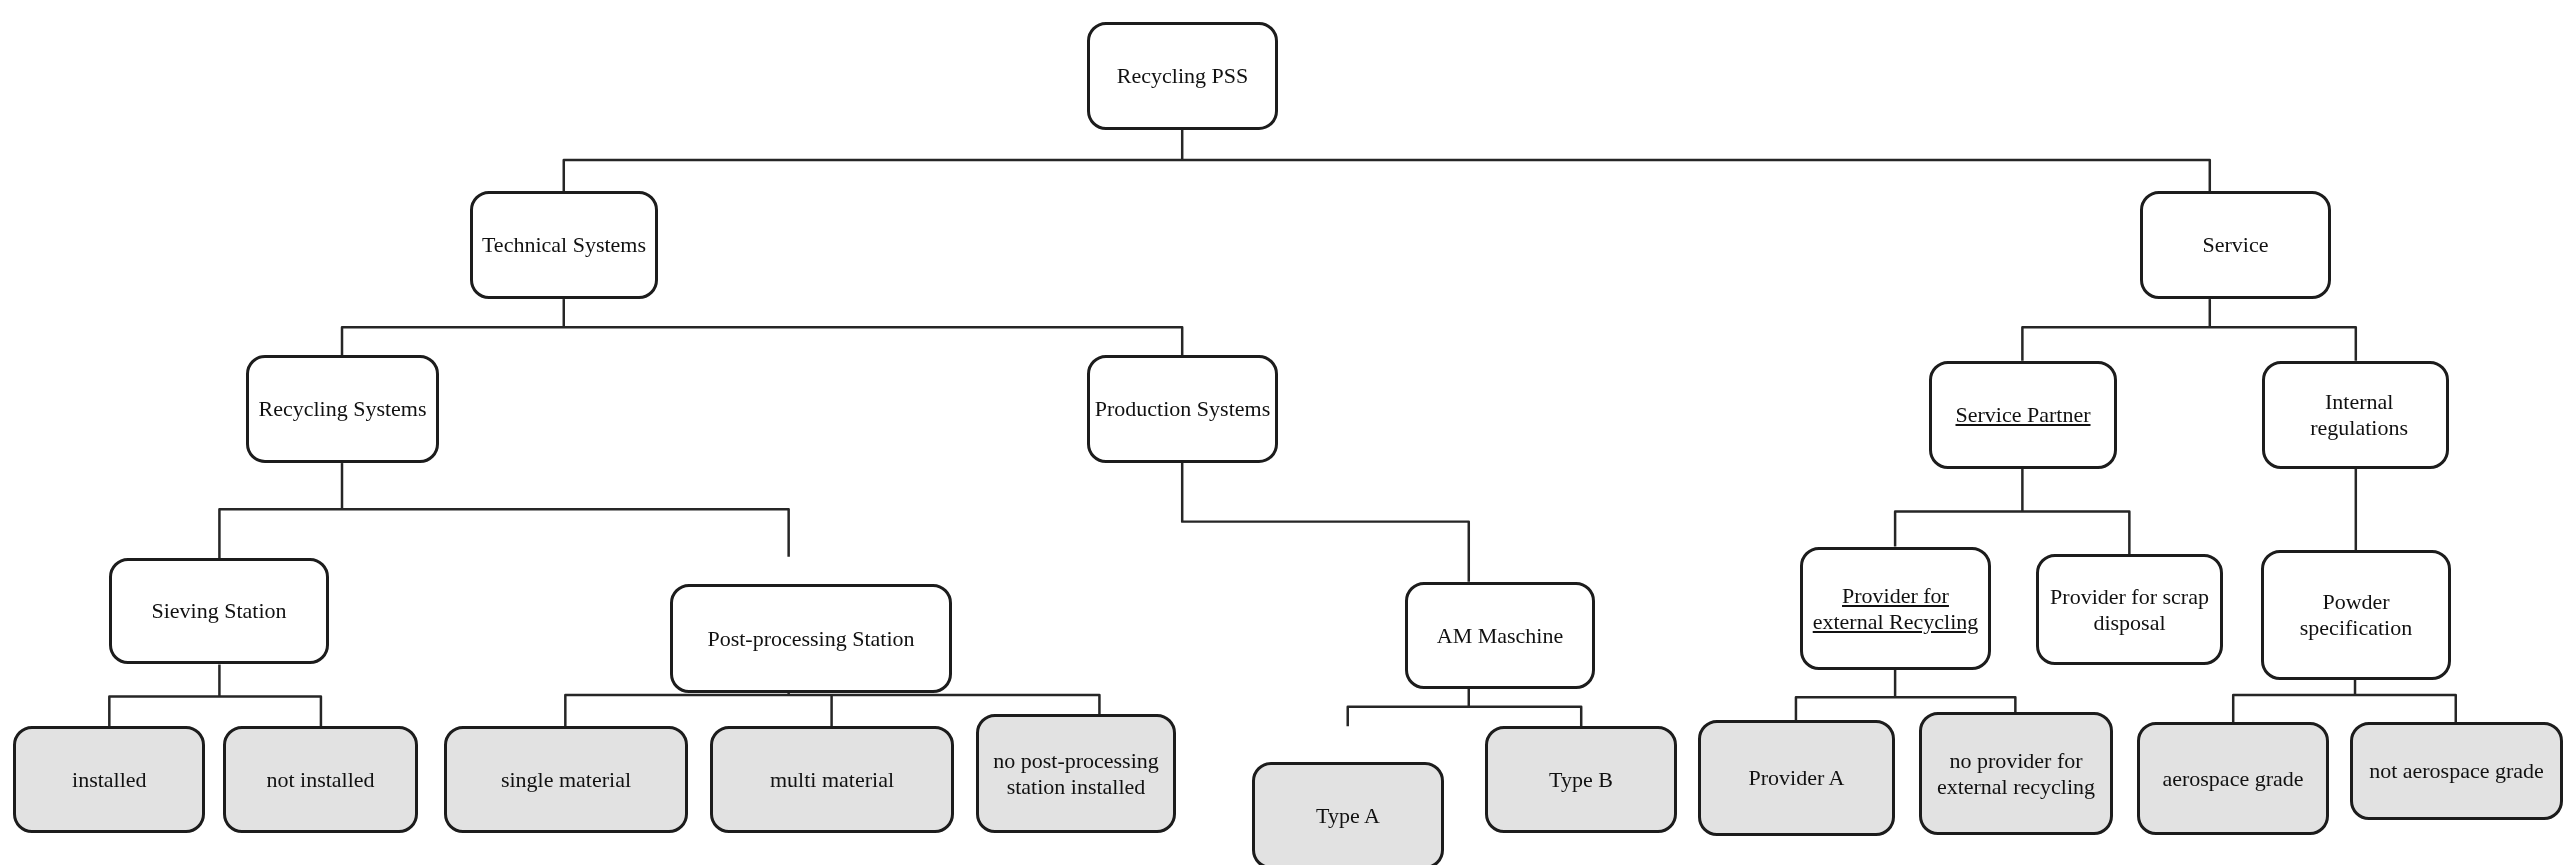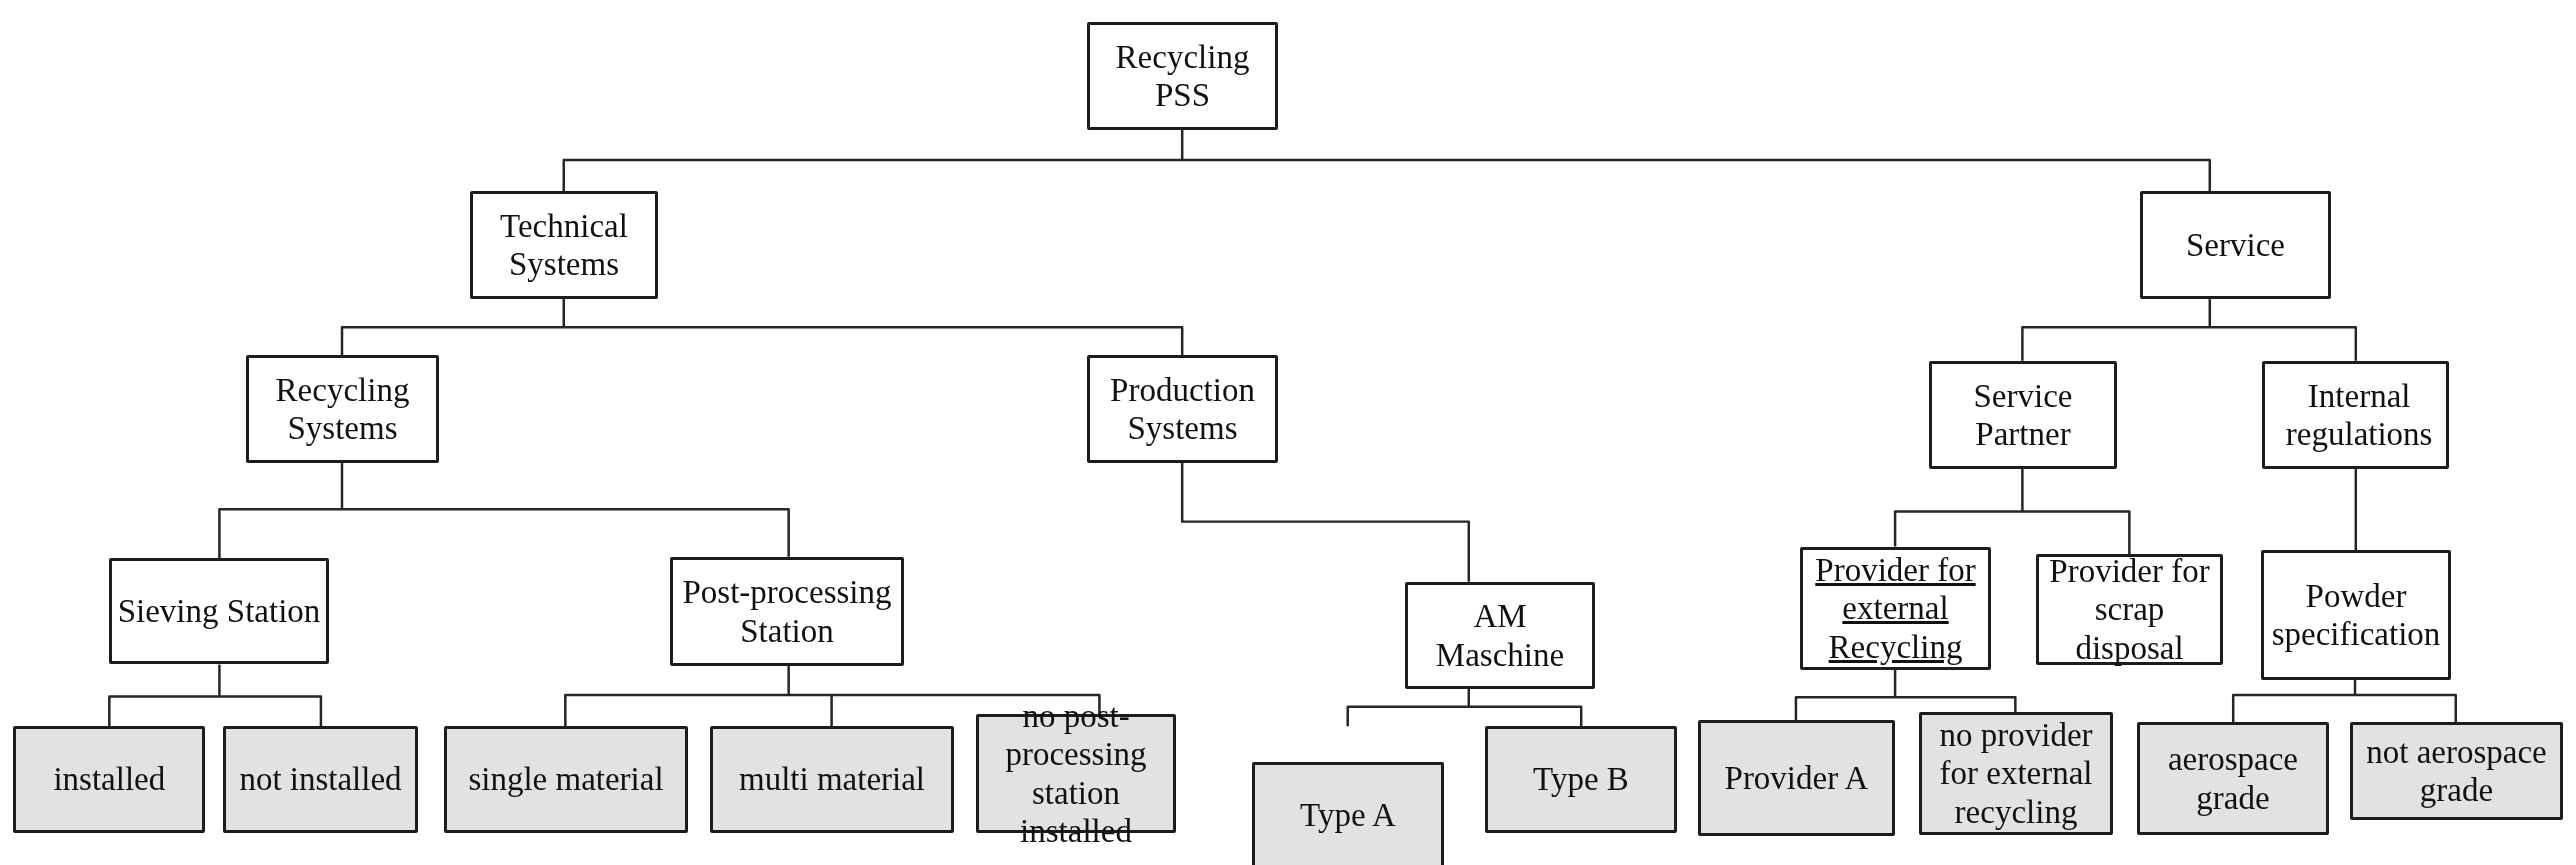--- a/index.html
+++ b/index.html
@@ -1,23 +1,23 @@
 <!DOCTYPE html>
 <html style="font-size:12.5px"><head>
 <meta charset="utf-8">
 <style>
   html,body{margin:0;padding:0;background:#ffffff;}
   .canvas{position:relative;width:2576px;height:866px;background:#ffffff;overflow:hidden;}
   .wires{position:absolute;left:0;top:0;z-index:1;}
   .node{
     position:absolute;z-index:2;box-sizing:border-box;
-    border:3.1px solid #1c1c1c;border-radius:2px;background:#ffffff;
+    border:3.1px solid #1c1c1c;border-radius:19px;background:#ffffff;
     display:flex;align-items:center;justify-content:center;text-align:center;
     font-family:"Liberation Serif","DejaVu Serif",serif;
-    font-size:33px;line-height:1.16;color:#111111;padding:1.6px 4.7px;
+    font-size:22px;line-height:1.16;color:#111111;padding:1.6px 4.7px;
   }
   .leaf{background:#e2e2e2;}
 </style>
 </head>
 <body>
 
 <div class="canvas">
 
   <svg class="wires" width="2576" height="866" viewBox="0 0 3299 1109" fill="none" stroke="#262626" stroke-width="3.2" stroke-linejoin="round">
 
@@ -57,25 +57,25 @@
     <path d="M2860,925 L2860,890 L3145,890 L3145,925"></path>
   </svg>
 
   <div class="node" style="left:1087px;top:22px;width:191px;height:108px;">Recycling PSS</div>
 
   <div class="node" style="left:470px;top:191px;width:188px;height:108px;">Technical Systems</div>
   <div class="node" style="left:2114px;top:191px;width:191px;height:108px;margin-left:26px;">Service</div>
 
   <div class="node" style="left:246px;top:355px;width:193px;height:108px;">Recycling Systems</div>
   <div class="node" style="left:1087px;top:355px;width:191px;height:108px;">Production Systems</div>
-  <div class="node" style="left:1929px;top:361px;width:188px;height:108px;">Service Partner</div>
+  <div class="node" style="left:1929px;top:361px;width:188px;height:108px;text-decoration:underline;">Service Partner</div>
   <div class="node" style="left:2262px;top:361px;width:187px;height:108px;padding-left:12px;">Internal regulations</div>
 
   <div class="node" style="left:109px;top:558px;width:220px;height:106px;">Sieving Station</div>
-  <div class="node" style="left:670px;top:557px;width:234px;height:109px;">Post-processing Station</div>
+  <div class="node" style="left:670px;top:584px;width:282px;height:109px;">Post-processing Station</div>
   <div class="node" style="left:1374px;top:582px;width:190px;height:107px;margin-left:31px;">AM Maschine</div>
   <div class="node" style="left:1800px;top:547px;width:191px;height:123px;text-decoration:underline;">Provider for external Recycling</div>
   <div class="node" style="left:2036px;top:554px;width:187px;height:111px;">Provider for scrap disposal</div>
   <div class="node" style="left:2261px;top:550px;width:190px;height:130px;">Powder specification</div>
 
   <div class="node leaf" style="left:13.3px;top:726px;width:192px;height:107px;">installed</div>
   <div class="node leaf" style="left:223px;top:726px;width:195px;height:107px;">not installed</div>
   <div class="node leaf" style="left:444px;top:726px;width:244px;height:107px;">single material</div>
   <div class="node leaf" style="left:710px;top:726px;width:244px;height:107px;">multi material</div>
   <div class="node leaf" style="left:976px;top:714px;width:200px;height:119px;">no post-processing station installed</div>

